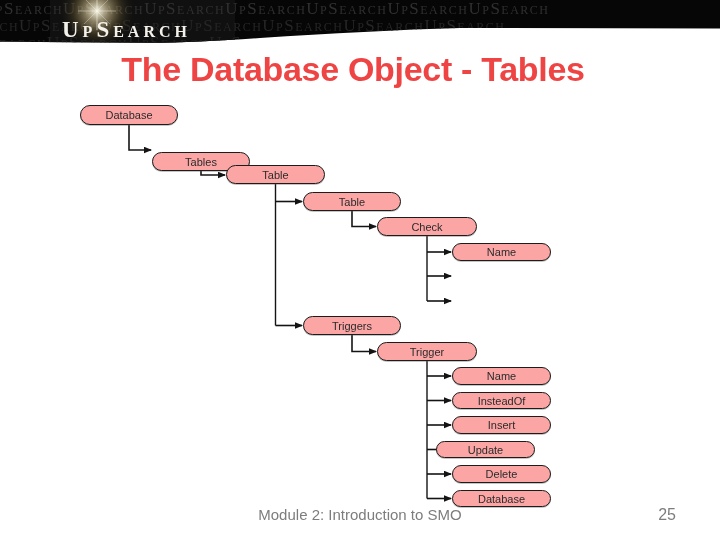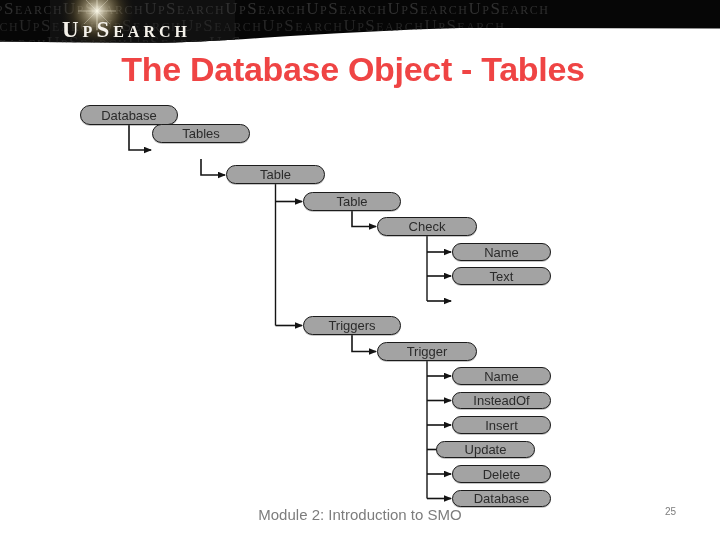--- a/index.html
+++ b/index.html
@@ -30,35 +30,35 @@
     font-size:34px;font-weight:600;color:#ef4444;
     letter-spacing:-0.3px;
   }
   
   .connectors{position:absolute;top:0;left:0;width:720px;height:540px;}
   .node{
     position:absolute;
     box-sizing:border-box;
     border:1.3px solid #1c1c1c;
     border-radius:999px;
-    background:#a3a3a3;
+    background:#fca5a5;
     display:flex;align-items:center;justify-content:center;
-    font-size:13px;color:#2b2b2b;
+    font-size:11px;color:#2b2b2b;
     box-shadow:0 1px 0 rgba(90,90,90,0.35);
     z-index:2;
   }
   
   .footer-module{
     position:absolute;top:506px;left:0;width:720px;
     text-align:center;
     font-size:15px;color:#7d7d7d;
   }
   .footer-page{
     position:absolute;top:506px;right:44px;
-    font-size:10px;color:#7d7d7d;
+    font-size:16px;color:#7d7d7d;
   }
 </style>
 </head>
 <body>
 
 <div class="slide">
 
   <div class="banner">
     <svg width="720" height="52" viewBox="0 0 720 52">
       <defs>
@@ -114,26 +114,25 @@
       <path d="M427,376 H451" marker-end="url(#arr)"></path>
       <path d="M427,400.5 H451" marker-end="url(#arr)"></path>
       <path d="M427,425 H451" marker-end="url(#arr)"></path>
       <path d="M427,449.5 H451" marker-end="url(#arr)"></path>
       <path d="M427,474 H451" marker-end="url(#arr)"></path>
       <path d="M427,498.5 H451" marker-end="url(#arr)"></path>
     </g>
   </svg>
 
   <div class="node" style="left:80px;top:105px;width:98px;height:20px">Database</div>
-  <div class="node" style="left:152px;top:124px;width:98px;height:19px">Tables</div>
+  <div class="node" style="left:152px;top:152px;width:98px;height:19px">Tables</div>
   <div class="node" style="left:226px;top:165px;width:99px;height:19px">Table</div>
   <div class="node" style="left:303px;top:192px;width:98px;height:19px">Table</div>
   <div class="node" style="left:377px;top:217px;width:100px;height:19px">Check</div>
   <div class="node" style="left:452px;top:243px;width:99px;height:18px">Name</div>
-  <div class="node" style="left:452px;top:267px;width:99px;height:18px">Text</div>
   <div class="node" style="left:303px;top:316px;width:98px;height:19px">Triggers</div>
   <div class="node" style="left:377px;top:342px;width:100px;height:19px">Trigger</div>
   <div class="node" style="left:452px;top:367px;width:99px;height:18px">Name</div>
   <div class="node" style="left:452px;top:392px;width:99px;height:17px">InsteadOf</div>
   <div class="node" style="left:452px;top:416px;width:99px;height:18px">Insert</div>
   <div class="node" style="left:436px;top:441px;width:99px;height:17px">Update</div>
   <div class="node" style="left:452px;top:465px;width:99px;height:18px">Delete</div>
   <div class="node" style="left:452px;top:490px;width:99px;height:17px">Database</div>
 
   <div class="footer-module">Module 2: Introduction to SMO</div>

